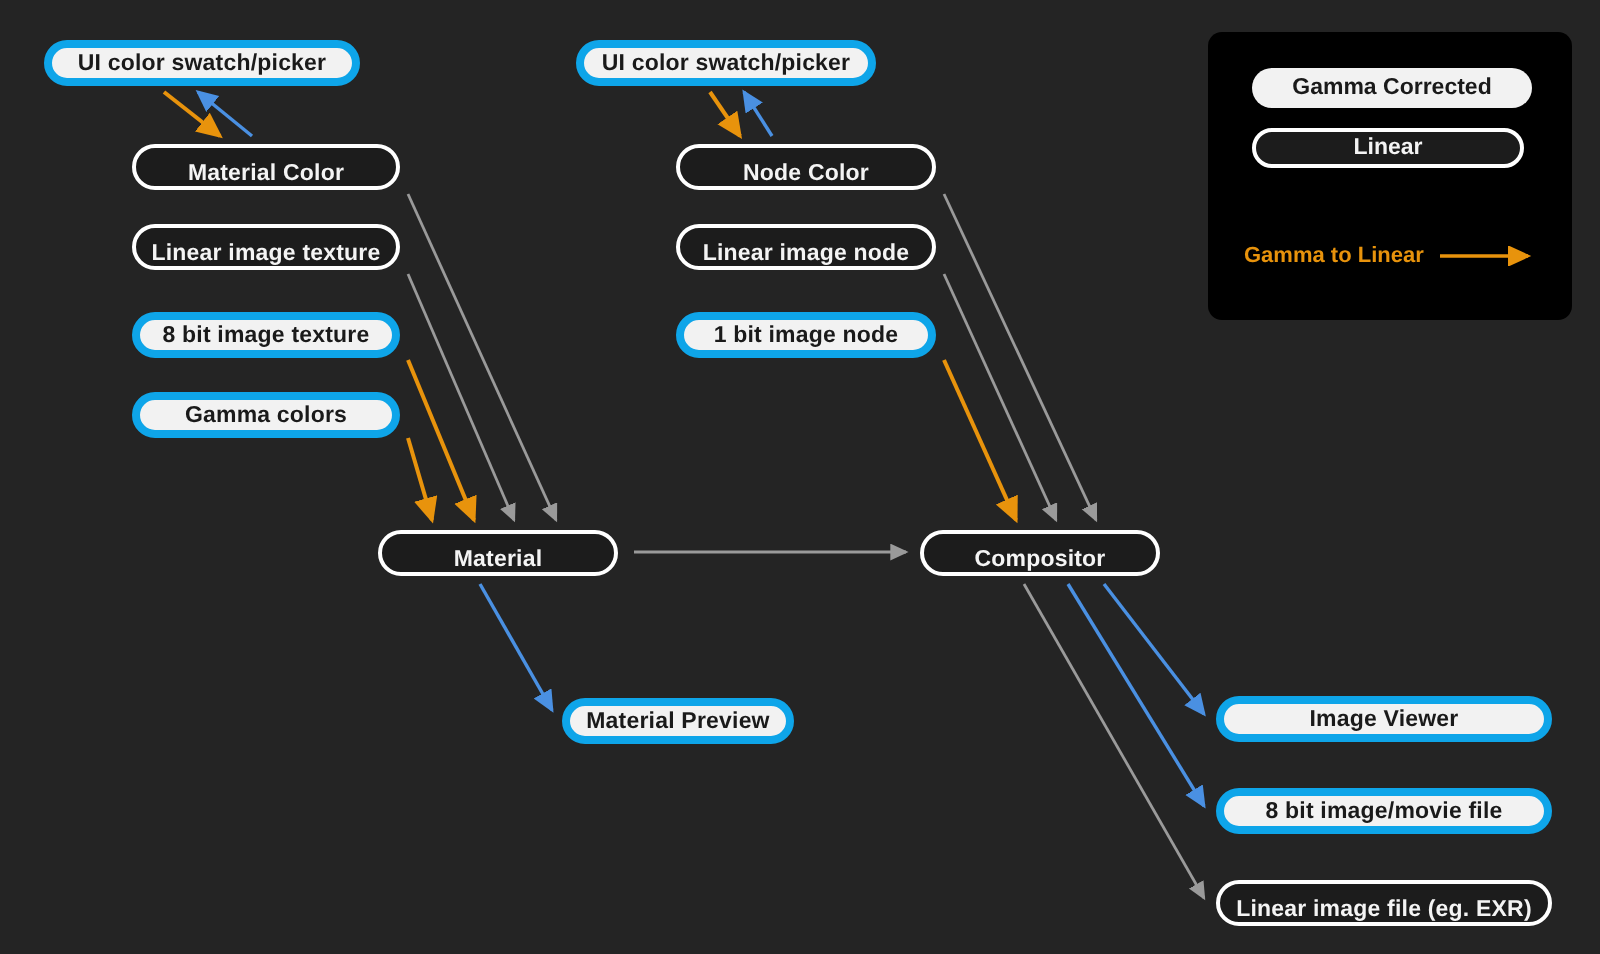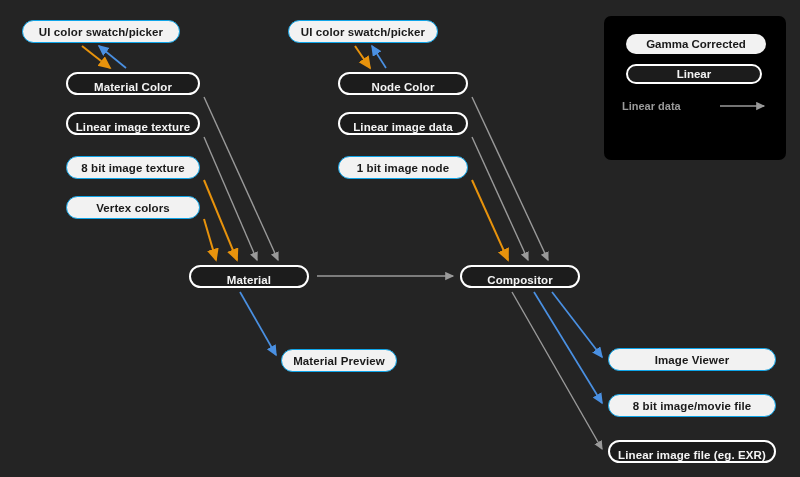--- a/index.html
+++ b/index.html
@@ -37,21 +37,21 @@
     font-size: 11.5px;
     font-weight: bold;
     letter-spacing: 0.1px;
     white-space: nowrap;
     z-index: 5;
   }
   
   .node.gamma {
     background: #f2f2f2;
     color: #1a1a1a;
-    border: 1px solid #0ea5e9;
+    border: 4px solid #0ea5e9;
   }
   
   .node.linear {
     background: #1c1c1c;
     color: #f4f4f4;
     border: 2px solid #ffffff;
     border-radius: 13px;
     align-items: flex-end;
   }
   #legend-panel {
@@ -149,30 +149,30 @@
       <div class="node linear" style="left: 66px; top: 72px; width: 134px;">
         <span>Material Color</span>
       </div>
       <div class="node linear" style="left: 66px; top: 112px; width: 134px;">
         <span>Linear image texture</span>
       </div>
       <div class="node gamma" style="left: 66px; top: 156px; width: 134px;">
         <span>8 bit image texture</span>
       </div>
       <div class="node gamma" style="left: 66px; top: 196px; width: 134px;">
-        <span>Vertex colors</span>
+        <span>Gamma colors</span>
       </div>
       <div class="node gamma" style="left: 288px; top: 20px; width: 150px;">
         <span>UI color swatch/picker</span>
       </div>
       <div class="node linear" style="left: 338px; top: 72px; width: 130px;">
         <span>Node Color</span>
       </div>
       <div class="node linear" style="left: 338px; top: 112px; width: 130px;">
-        <span>Linear image data</span>
+        <span>Linear image node</span>
       </div>
       <div class="node gamma" style="left: 338px; top: 156px; width: 130px;">
         <span>1 bit image node</span>
       </div>
       <div class="node linear" style="left: 189px; top: 265px; width: 120px;">
         <span>Material</span>
       </div>
       <div class="node linear" style="left: 460px; top: 265px; width: 120px;">
         <span>Compositor</span>
       </div>
@@ -191,23 +191,23 @@
     </div>
 
   <div id="legend-panel">
     <div class="legend-node gamma" style="left:22px; top:18px; width:140px;">
       <span>Gamma Corrected</span>
     </div>
     <div class="legend-node linear" style="left:22px; top:48px; width:136px;">
       <span>Linear</span>
     </div>
 
-    <div class="legend-row" style="top:82px;">
-      <span class="lbl" style="color:#9a9a9a;">Linear data</span>
+
+    <div class="legend-row" style="top:104px;">
+      <span class="lbl" style="color:#e8930c;">Gamma to Linear</span>
       <svg class="swatch" viewBox="0 0 52 10">
-        <line x1="0" y1="5" x2="44" y2="5" stroke="#9a9a9a" stroke-width="1.4" marker-end="url(#ah-linear_data)"></line>
+        <line x1="0" y1="5" x2="44" y2="5" stroke="#e8930c" stroke-width="1.8" marker-end="url(#ah-gamma_to_linear)"></line>
       </svg>
     </div>
 
-
   </div>
 
 </div>
 
 </body></html>

